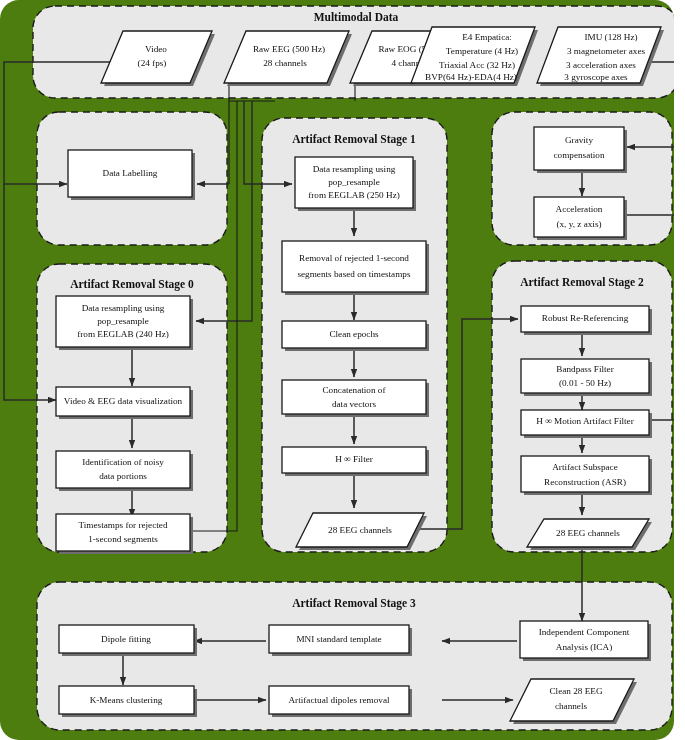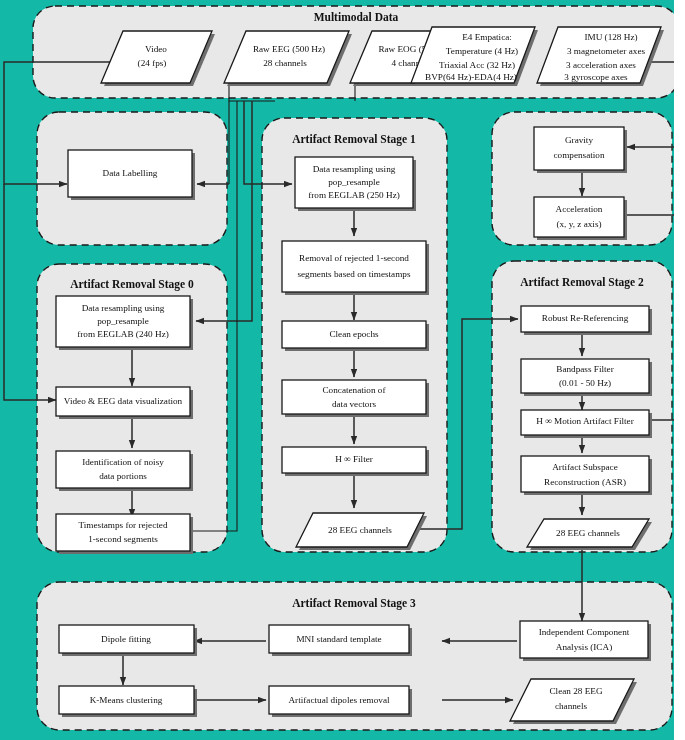--- a/index.html
+++ b/index.html
@@ -4,23 +4,24 @@
 <style>
   html, body {
     margin: 0;
     padding: 0;
     background: #ffffff;
   }
   #canvas {
     position: relative;
     width: 674px;
     height: 740px;
-    background: #14b8a6;
+    background: #4d7c0f;
     font-family: "Liberation Serif", "DejaVu Serif", serif;
     overflow: hidden;
+    border-radius: 19px;
   }
   svg#flow {
     position: absolute;
     top: 0; left: 0;
     width: 685px;
     height: 740px;
   }
   .group-bg {
     fill: #e8e8e8;
     stroke: #1a1a1a;

